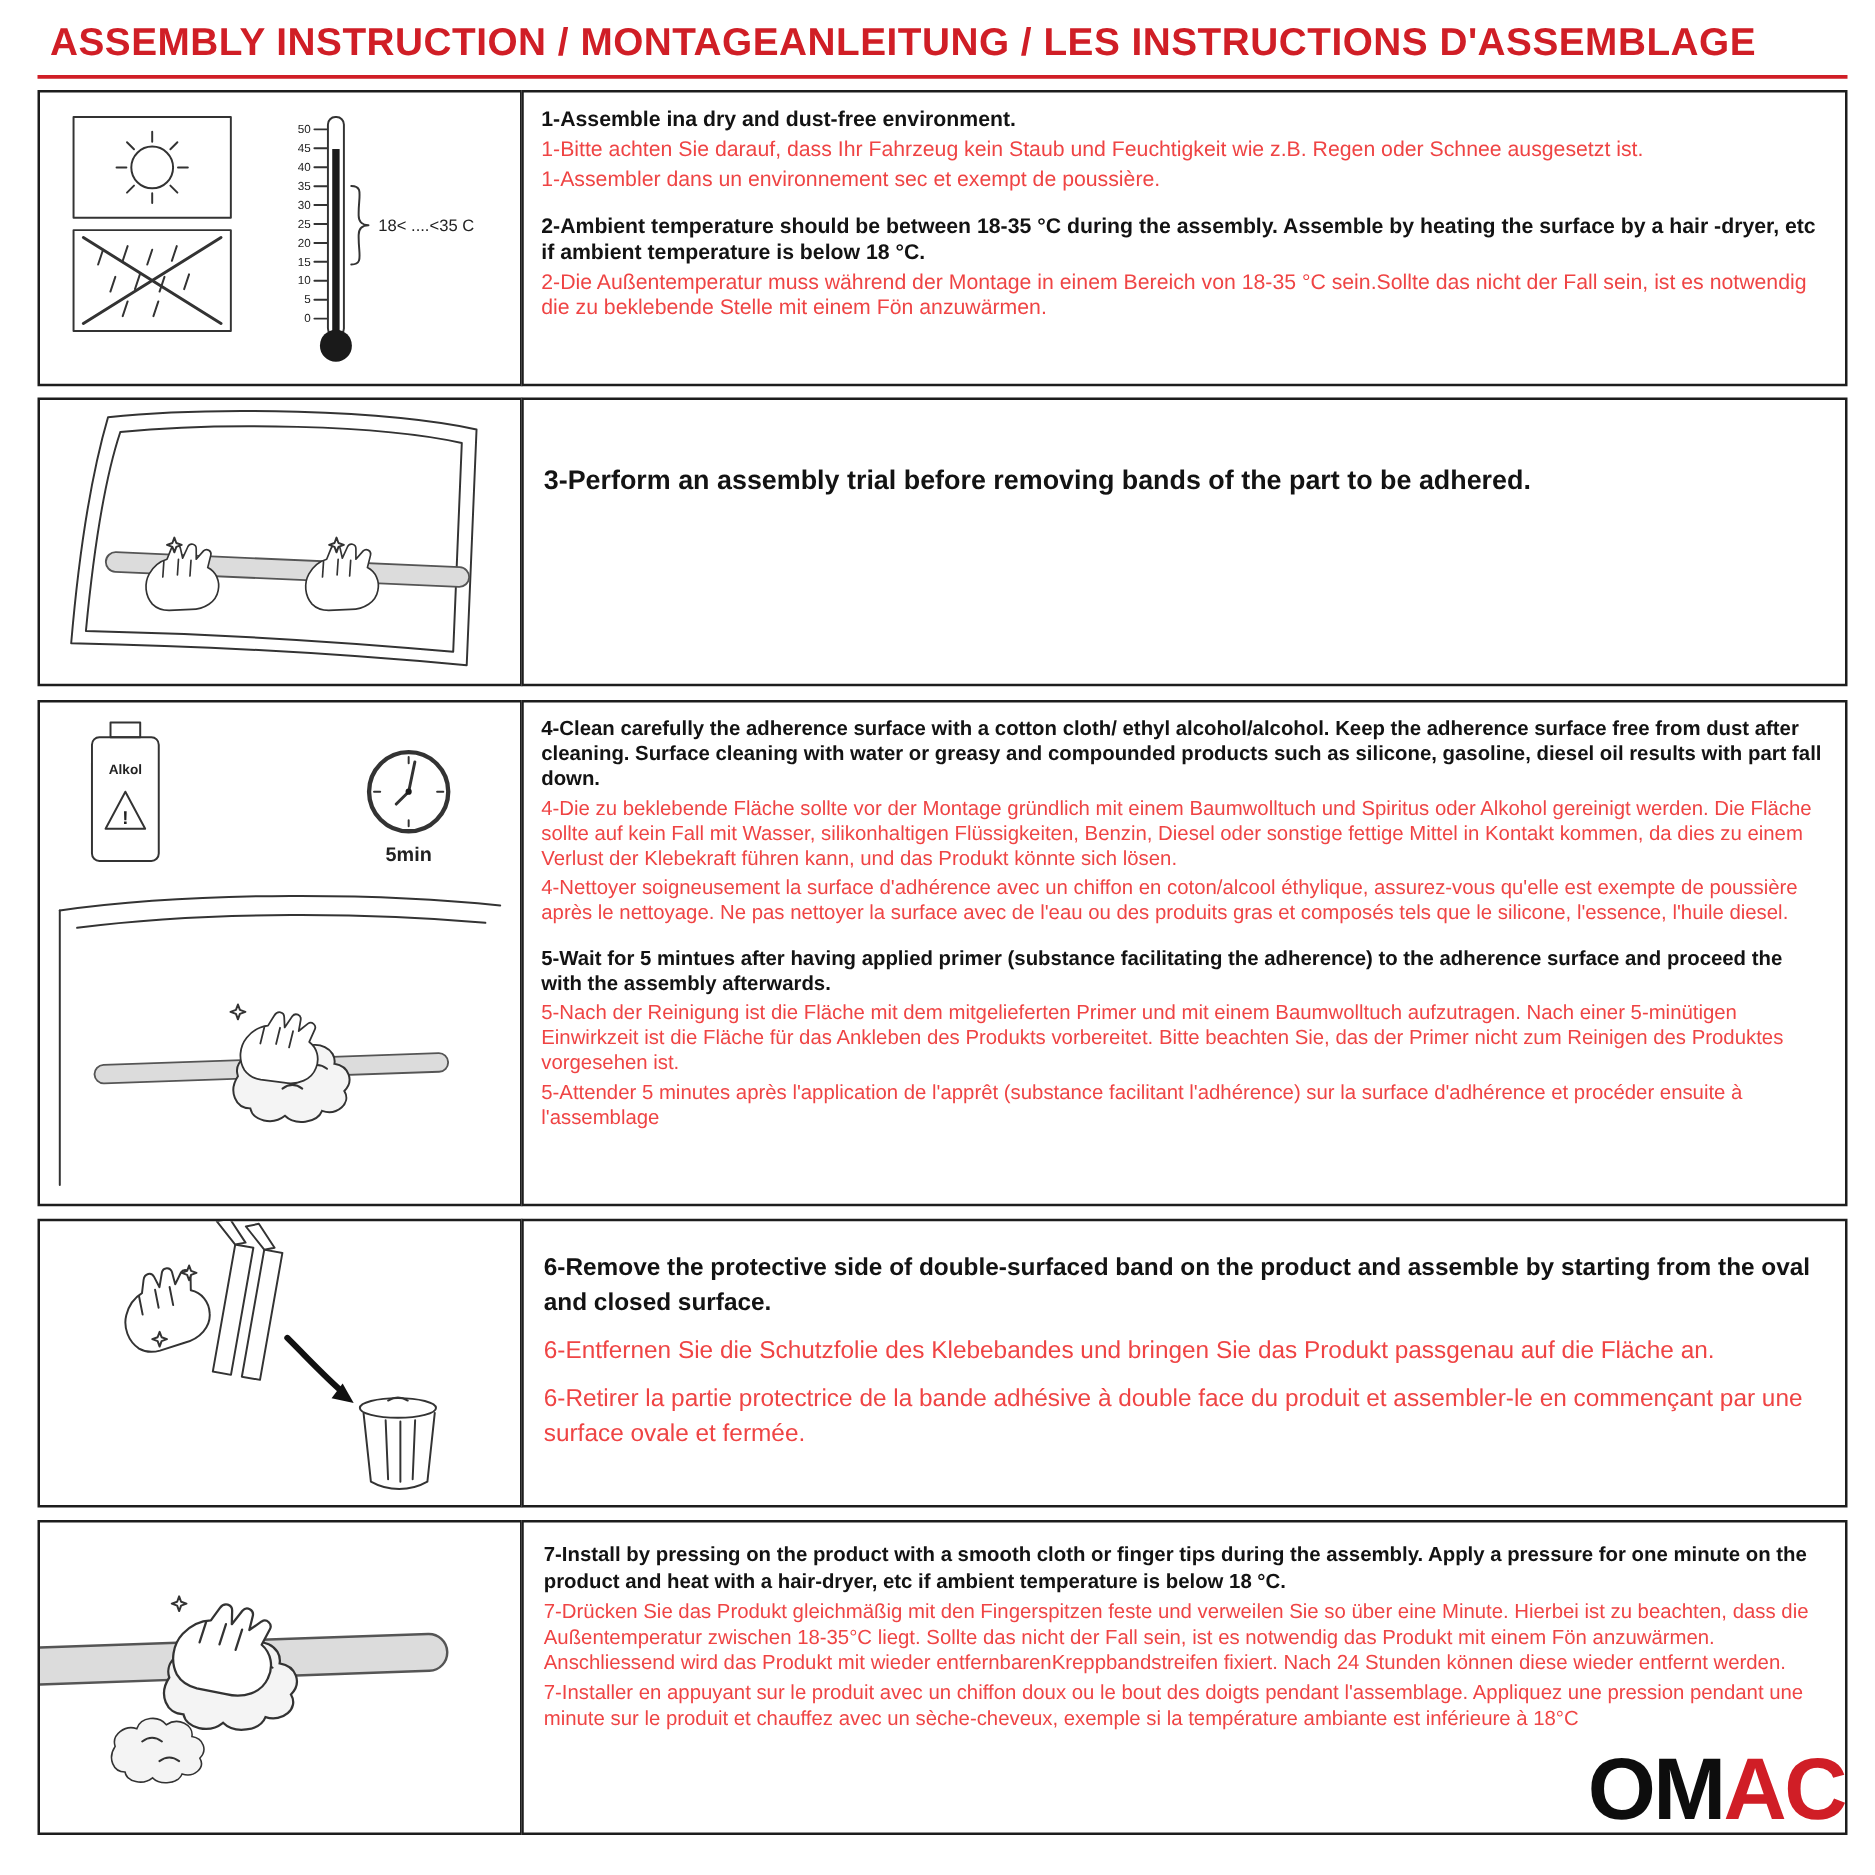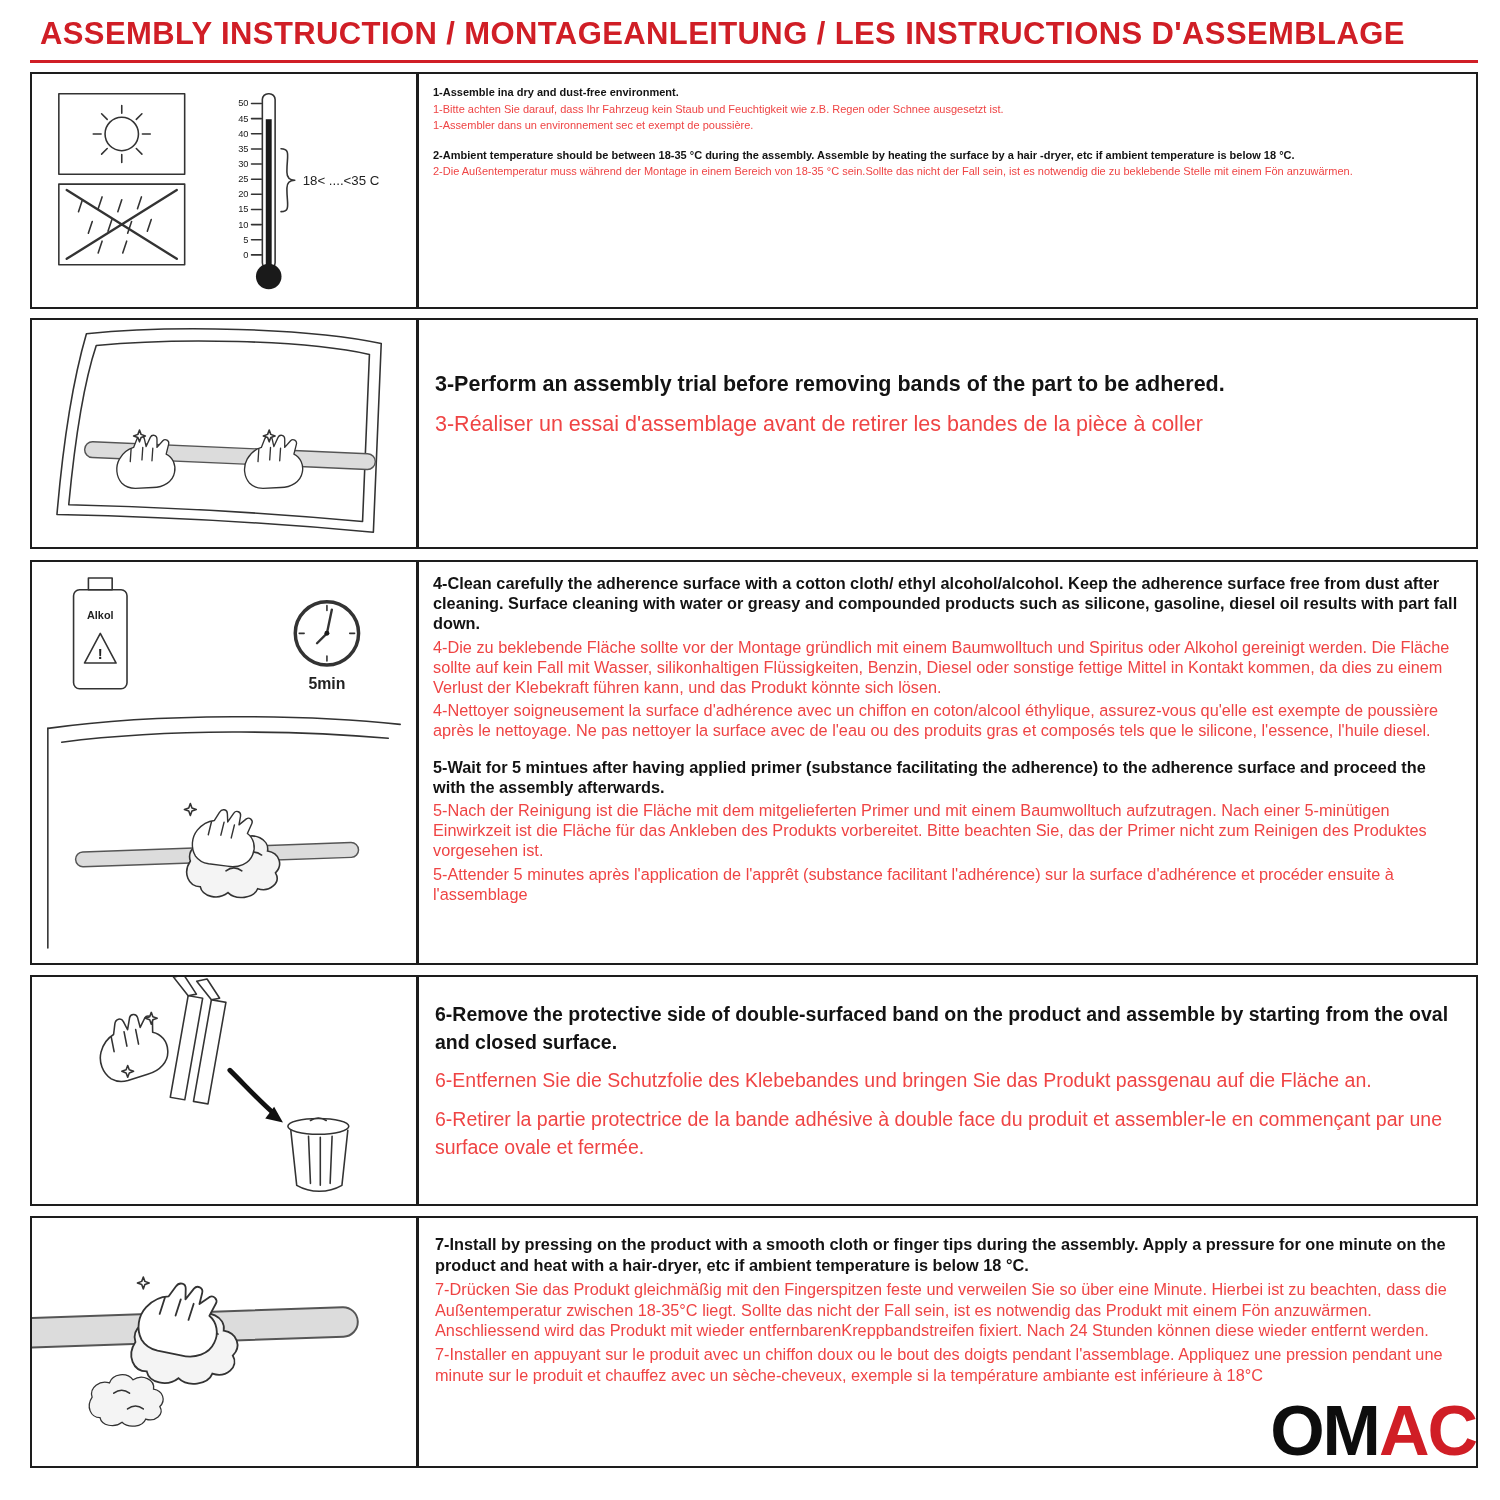--- a/index.html
+++ b/index.html
@@ -10,21 +10,21 @@
   .title-rule{position:absolute;left:30px;top:60px;width:1448px;height:3px;background:#d01e26;}
   .row{position:absolute;left:30px;width:1448px;}
   .illus{position:absolute;left:0;top:0;width:388px;height:100%;border:2px solid #1d1d1d;
          box-sizing:border-box;background:#fff;}
   .illus svg{width:100%;height:100%;display:block;}
   .textbox{position:absolute;left:387px;right:0;top:0;bottom:0;border:2px solid #1d1d1d;
            box-sizing:border-box;background:#fff;}
   .textbox p{margin:0 0 3px 0;color:#ef4444;}
   .textbox p.b{font-weight:700;color:#131313;}
   .gap{margin-top:16px !important;}
-  .t1{padding:12px 18px 0 14px;} .t1 p{font-size:11px;line-height:1.23;}
+  .t1{padding:12px 18px 0 14px;} .t1 p{font-size:17px;line-height:1.23;}
   .t2{padding:50px 26px 0 16px;} .t2 p{font-size:21.5px;line-height:1.38;margin-bottom:10px;}
   .t3{padding:11px 14px 0 14px;} .t3 p{font-size:16.3px;line-height:1.24;}
   .t4{padding:24px 22px 0 16px;} .t4 p{font-size:19.5px;line-height:1.42;margin-bottom:11px;}
   .t5{padding:16px 1px 0 16px;} .t5 p{font-size:16.3px;line-height:1.28;margin-bottom:3px;}
   .sk{stroke:#333;fill:none;stroke-width:1.6;stroke-linecap:round;stroke-linejoin:round;}
   .skf{stroke:#333;fill:#fff;stroke-width:1.6;stroke-linecap:round;stroke-linejoin:round;}
   .ink{fill:#1a1a1a;}
   .strip{fill:#dcdcdc;stroke:#555;stroke-width:1.5;}
   .cloth{fill:#f4f4f4;stroke:#333;stroke-width:1.6;}
   .svgtxt{fill:#222;font-family:"Liberation Sans",sans-serif;}
@@ -103,21 +103,20 @@
           <rect class="strip" x="52" y="130" width="296" height="16" rx="8"></rect>
         </g>
         <use href="#hand-shape" class="skf" transform="translate(85,122) scale(0.85)"></use>
         <use href="#hand-shape" class="skf" transform="translate(215,122) scale(0.85)"></use>
         <use href="#star4" class="skf" transform="translate(108,118)"></use>
         <use href="#star4" class="skf" transform="translate(240,118)"></use>
       </svg>
     </div>
     <div class="textbox t2">
       <p class="b">3-Perform an assembly trial before removing bands of the part to be adhered.</p>
-      <p>3-Réaliser un essai d'assemblage avant de retirer les bandes de la pièce à coller</p>
     </div>
   </div>
 
   <div class="row" style="top:560px;height:405px;">
     <div class="illus">
       <svg viewBox="0 0 388 405">
         <g>
           <rect class="sk" x="57" y="16" width="24" height="12"></rect>
           <rect class="sk" x="42" y="28" width="54" height="100" rx="6"></rect>
           <text class="svgtxt" x="69" y="58" font-size="11" font-weight="700" text-anchor="middle">Alkol</text>

